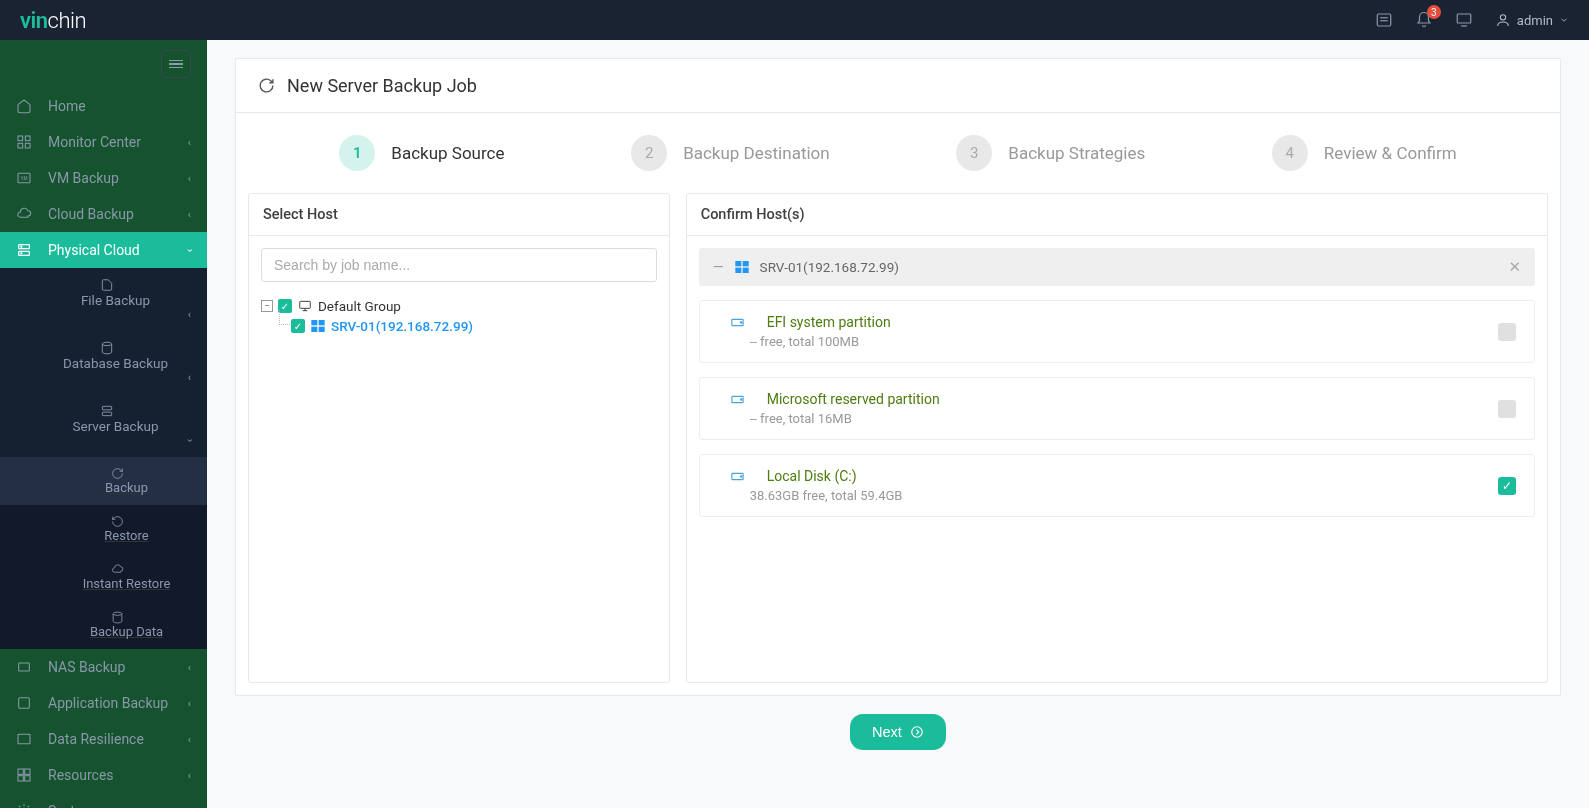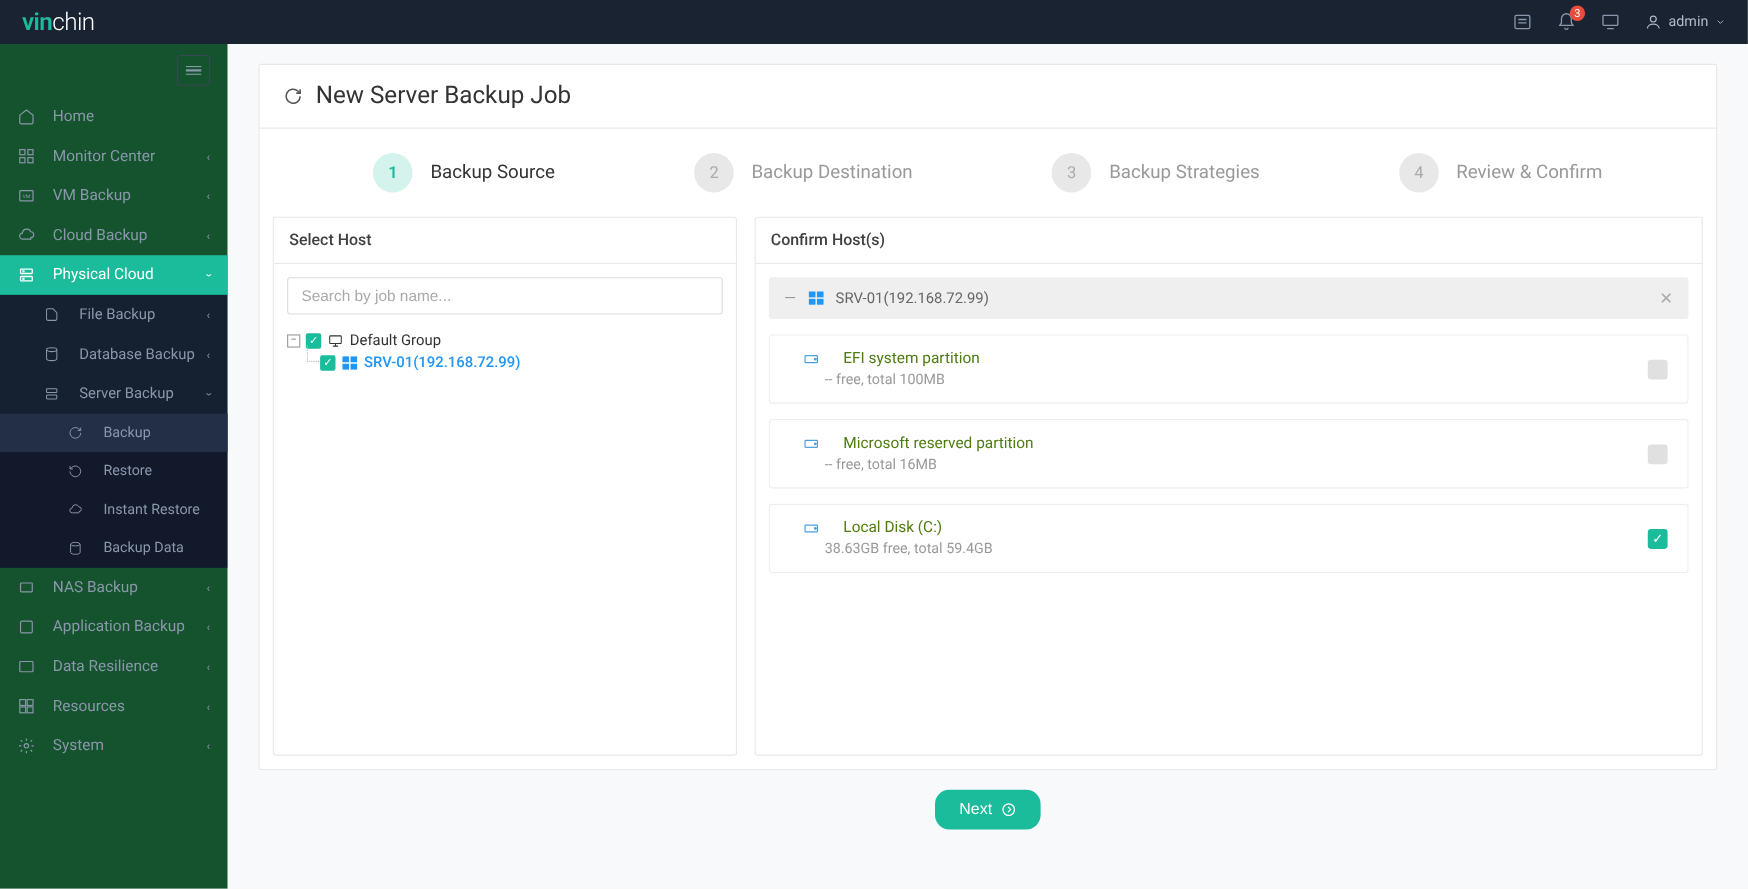--- a/index.html
+++ b/index.html
@@ -17,28 +17,28 @@
 .sidebar { width: 207px; background: #14532d; flex-shrink: 0; overflow-y: auto; }
 .sidebar-toggle { height: 48px; display: flex; align-items: center; justify-content: flex-end; padding-right: 16px; }
 .sb-btn { width: 30px; height: 28px; border: 1px solid #3a4558; border-radius: 3px; display: flex; flex-direction: column; justify-content: center; align-items: center; gap: 2px; cursor: pointer; }
 .sb-btn span { width: 14px; height: 1.5px; background: #8a97ab; }
 
 .nav-item { display: flex; align-items: center; padding: 10px 16px; color: #8a97ab; cursor: pointer; font-size: 14px; position: relative; }
 .nav-item.active { background: #1abc9c; color: #fff; }
 .nav-item .ni-ico { width: 22px; display: flex; align-items: center; margin-right: 10px; }
 .nav-item .ni-chev { margin-left: auto; font-size: 11px; }
 .nav-sub { background: #152030; }
-.nav-sub .nav-item { padding-left: 40px; font-size: 13.5px; }
-.nav-sub2 { background: #11192a; }
+.nav-sub .nav-item { padding-left: 40px; font-size: 13.5px; flex-direction: column; }
+.nav-sub2 { background: #11192a; text-decoration: underline; }
 .nav-sub2 .nav-item { padding-left: 62px; font-size: 13px; }
 .nav-sub2 .nav-item.sub-active { background: #232f45; }
 
 .main { flex: 1; padding: 18px 28px; overflow-y: auto; background: #f8f9fa; }
 .panel { background: #fff; border: 1px solid #e8e8e8; border-radius: 2px; }
-.page-title { font-size: 22px; font-weight: 400; color: #333; padding: 16px 22px; display: flex; align-items: center; gap: 12px; border-bottom: 1px solid #e8e8e8; }
+.page-title { font-size: 18px; font-weight: 400; color: #333; padding: 16px 22px; display: flex; align-items: center; gap: 12px; border-bottom: 1px solid #e8e8e8; }
 
 .wizard { display: flex; justify-content: space-around; padding: 22px 40px; }
 .wiz-step { display: flex; align-items: center; gap: 16px; }
 .wiz-num { width: 36px; height: 36px; border-radius: 50%; display: flex; align-items: center; justify-content: center; font-size: 15px; background: #e8e8e8; color: #aaa; }
 .wiz-step.active .wiz-num { background: #d5f3ed; color: #1abc9c; font-weight: 600; }
 .wiz-label { font-size: 17px; color: #999; }
 .wiz-step.active .wiz-label { color: #333; }
 
 .columns { display: flex; gap: 16px; padding: 0 12px 12px 12px; }
 .col-panel { flex: 1; border: 1px solid #e8e8e8; border-radius: 3px; background: #fff; min-height: 490px; }

